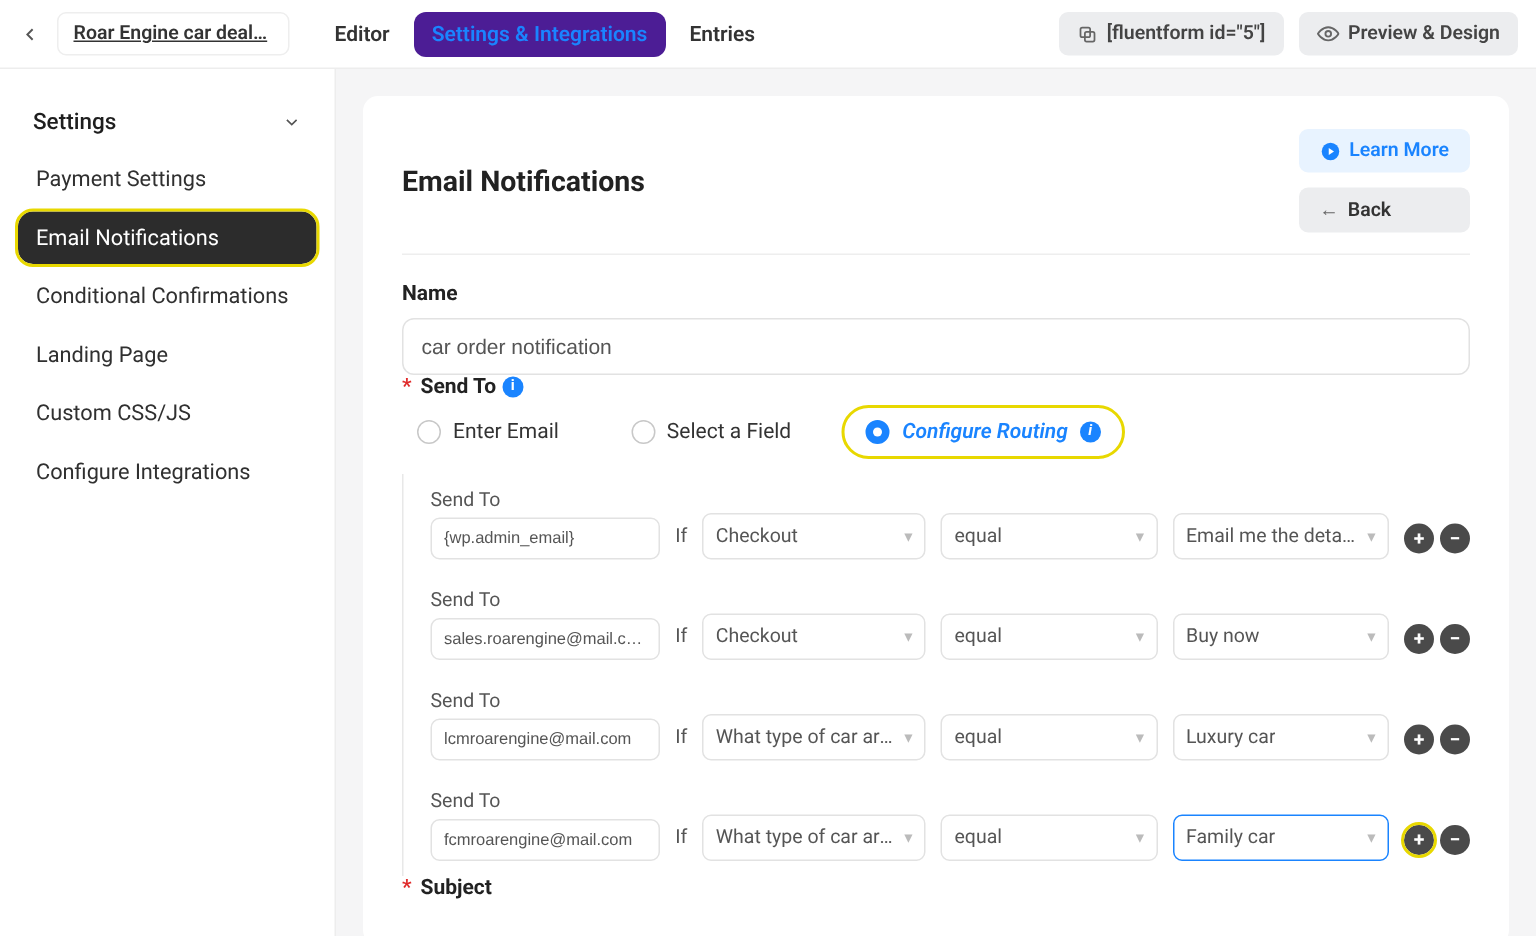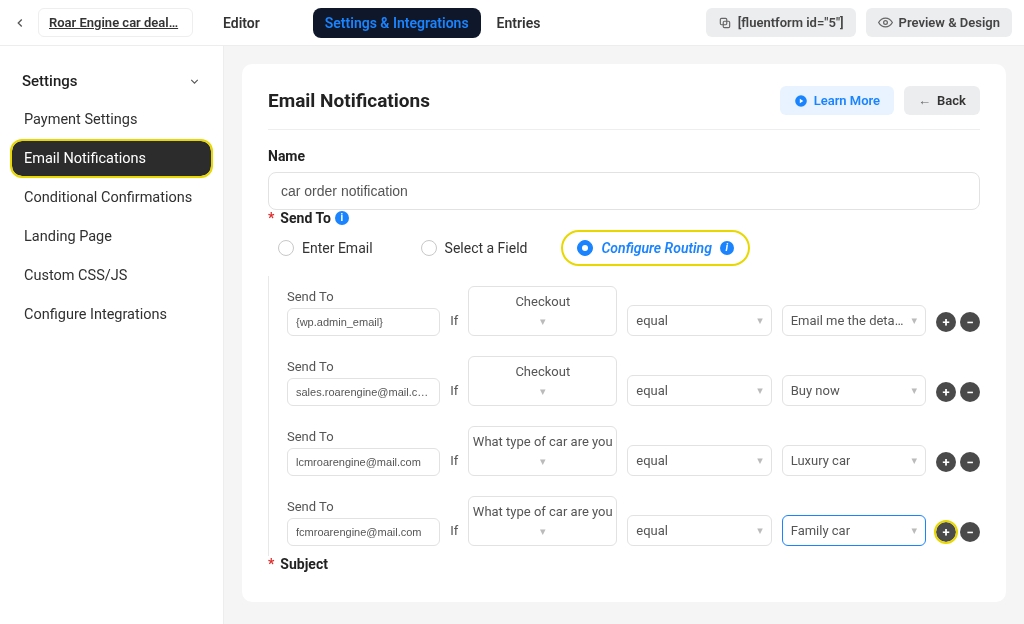--- a/index.html
+++ b/index.html
@@ -48,23 +48,22 @@
   }
   .top-tab {
     padding: 7px 12px;
     border-radius: 8px;
     font-size: 14px;
     font-weight: 600;
     color:#333;
     cursor:pointer;
   }
   .top-tab.active {
-    background:#0f172a;
+    background:#4c1d95;
     color:#1a84ff;
-    margin-left:37px;
   }
   .top-right {
     margin-left:auto;
     display:flex;
     gap: 10px;
     align-items:center;
   }
   .pill-btn {
     background:#ecedef;
     border-radius:6px;
@@ -128,21 +127,21 @@
     padding-bottom: 14px;
     margin-bottom: 18px;
   }
   .card-title {
     font-size:19px;
     font-weight:700;
     color:#222;
   }
   .card-head-actions {
     margin-left:auto;
-    display:flex; gap:10px;
+    display:flex; gap:10px;flex-direction:column;
   }
   .btn-learn {
     background:#e8f3ff;
     color:#1a84ff;
     border-radius:6px;
     padding:7px 14px;
     font-size:13px; font-weight:600;
     display:flex; align-items:center; gap:6px;
     cursor:pointer;
   }
@@ -238,21 +237,21 @@
     padding:7px 8px;
     font-size:13px; color:#555;
     display:flex; align-items:center; justify-content:space-between;
     gap:6px;
     background:#fff;
     cursor:pointer;
     white-space:nowrap; overflow:hidden;
   }
   .route-select .txt { overflow:hidden; text-overflow:ellipsis; white-space:nowrap; }
   .route-select.focused { border-color:#1a84ff; }
-  .sel-field { width:155px;flex-direction:column; }
+  .sel-field { width:155px; }
   .sel-op { width:150px; }
   .sel-val { width:150px; }
   .chev {
     color:#bbb;
     font-size:11px;
   }
   .route-btns { display:flex; gap:4px; padding-bottom:4px; }
   .circ-btn {
     width:20px; height:20px; border-radius:50%;
     background:#4a4a4a; color:#fff;

